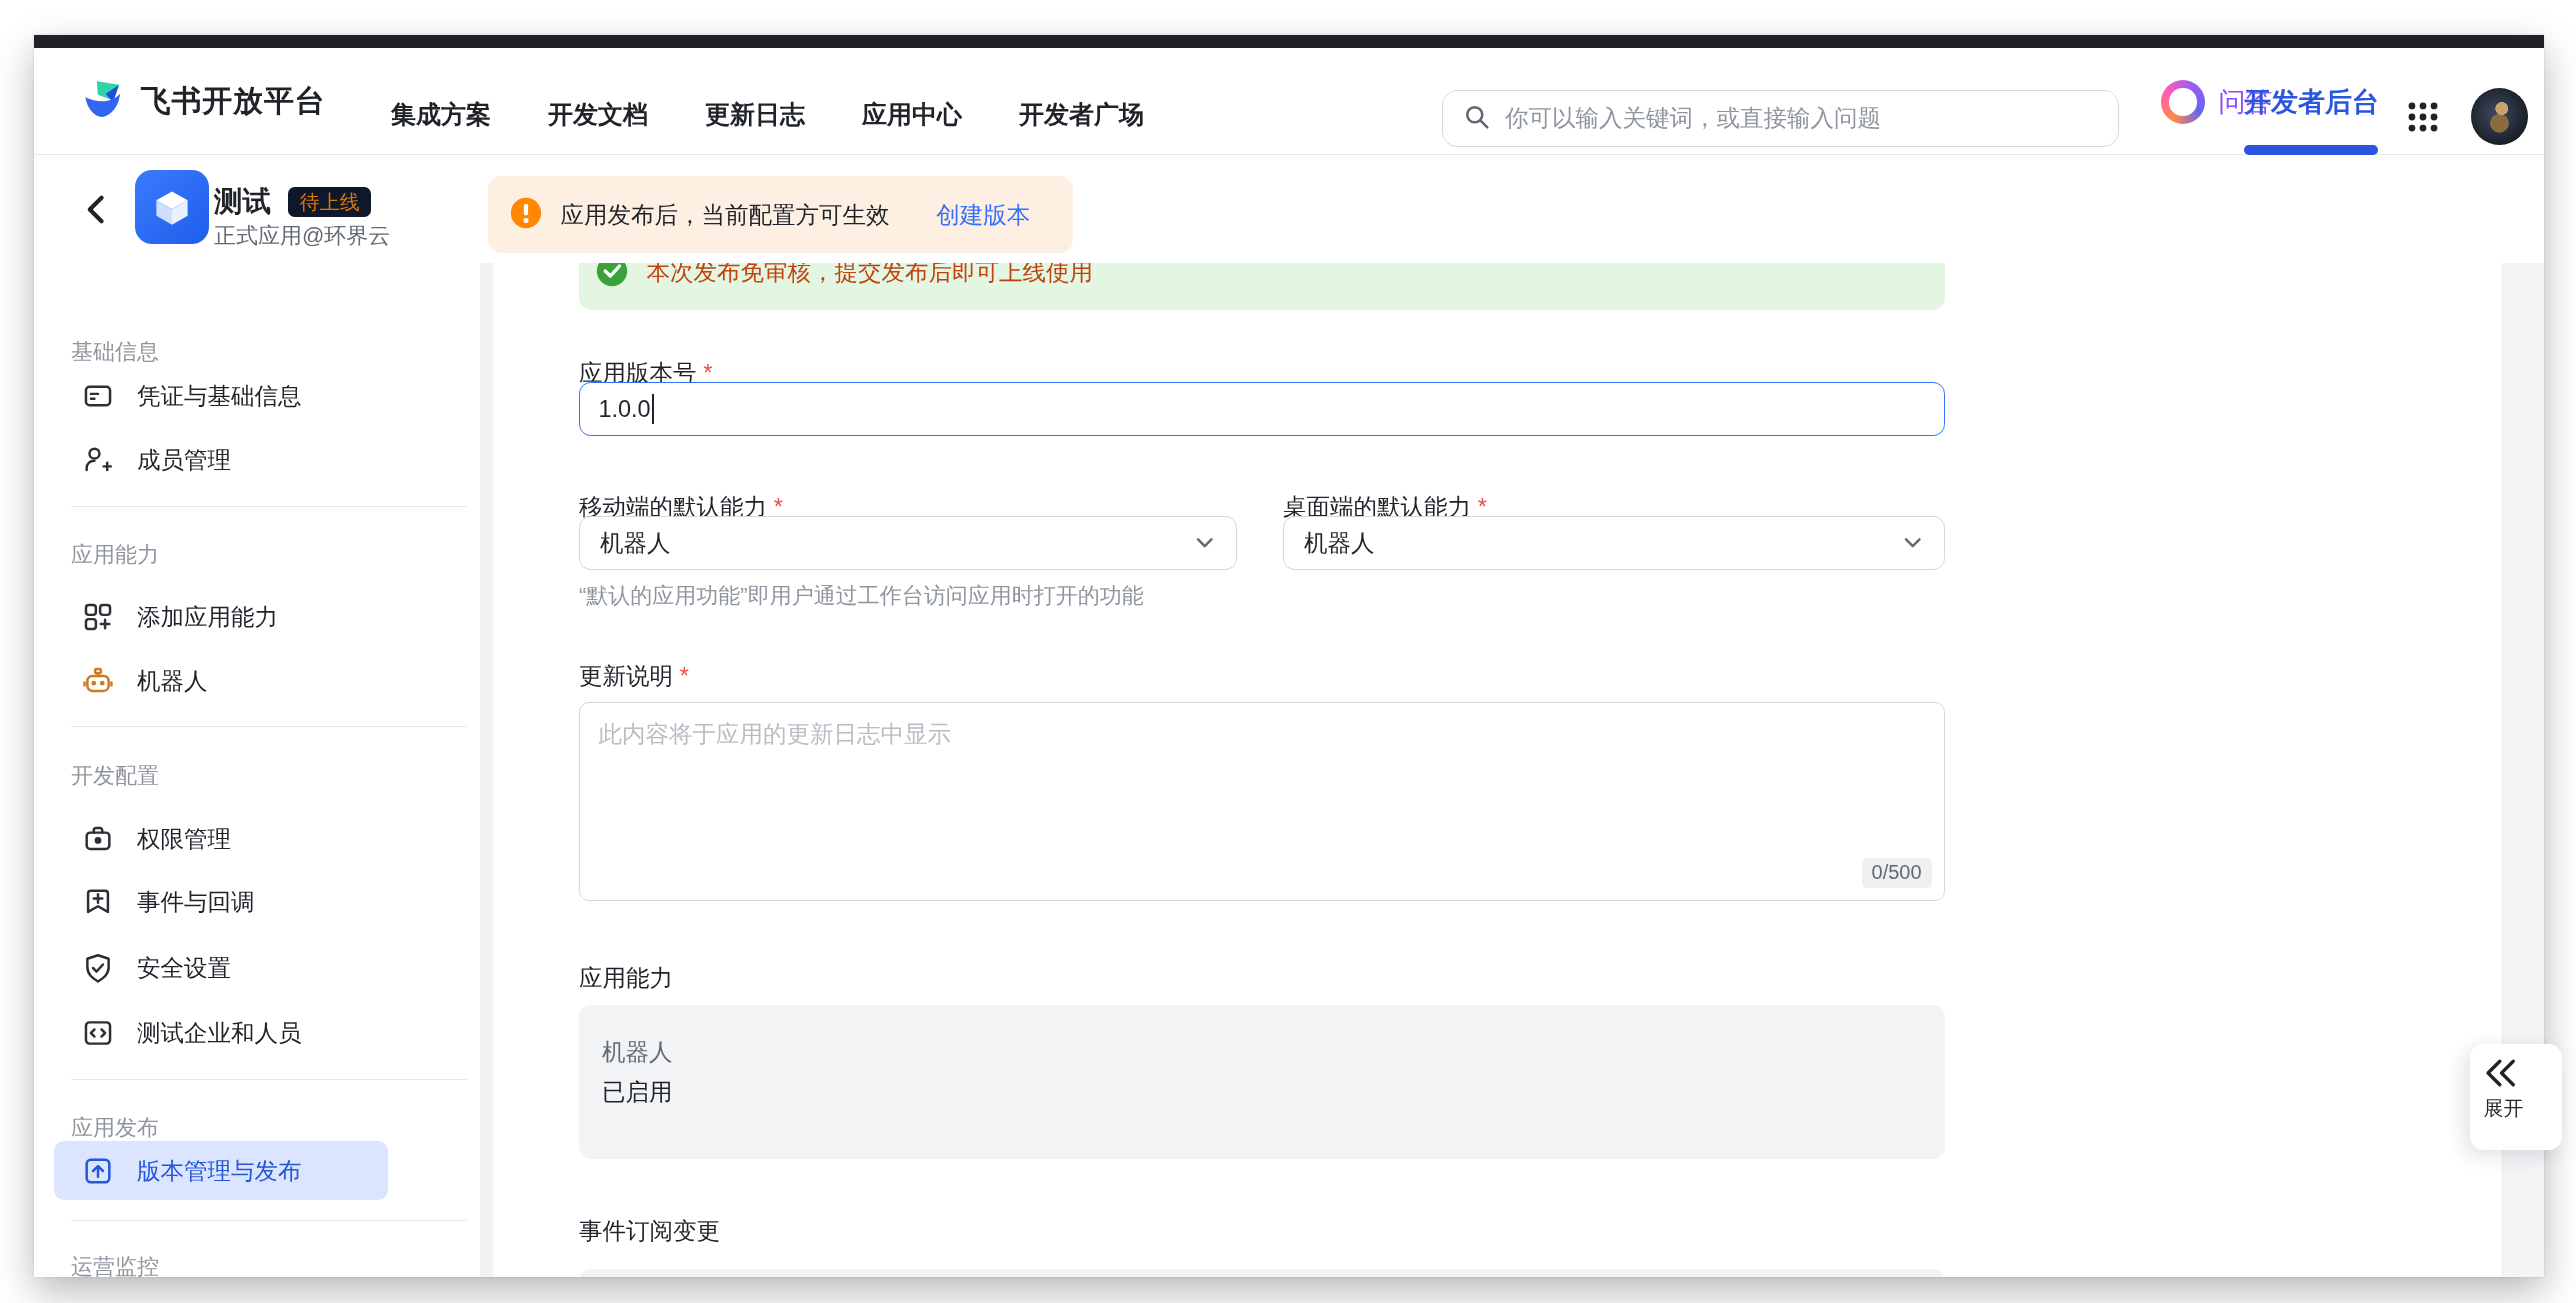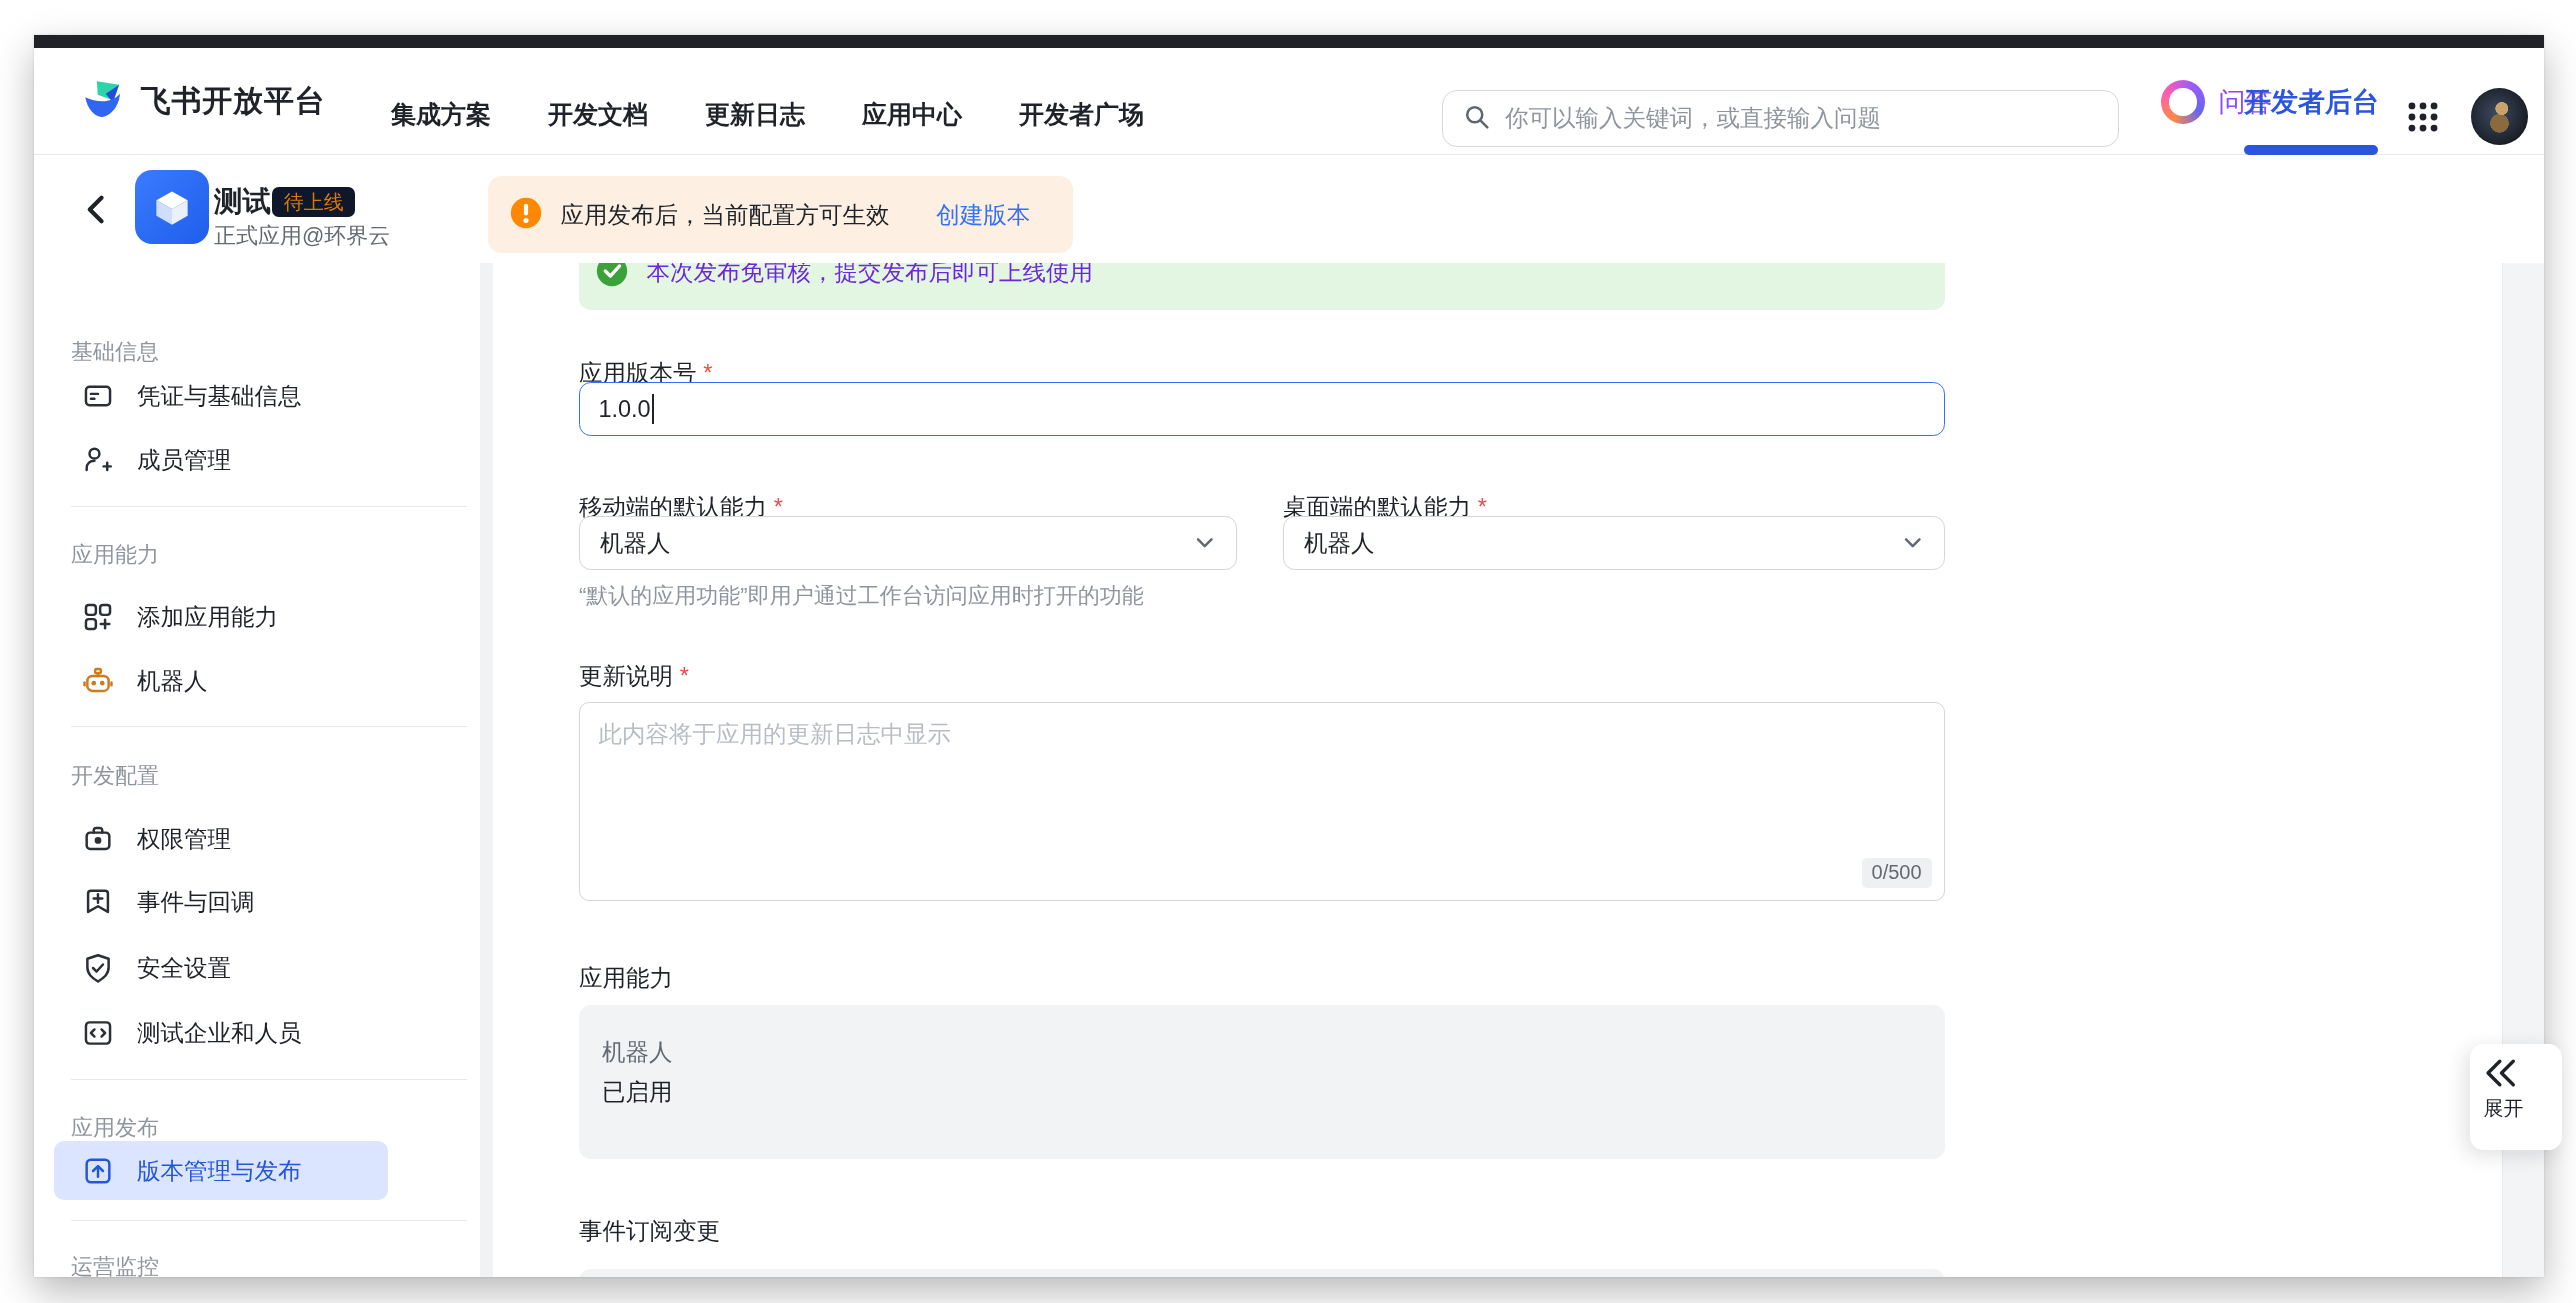--- a/index.html
+++ b/index.html
@@ -39,21 +39,21 @@
       radial-gradient(circle at 54% 36%, #c9a36a 0 13%, rgba(0,0,0,0) 14%),
       radial-gradient(circle at 50% 62%, #8a6b3f 0 20%, rgba(0,0,0,0) 21%),
       radial-gradient(circle at 45% 45%, #3d4a60, #171a21 78%);
     box-shadow:inset 0 0 0 0.8px rgba(0,0,0,.15); }
 
   
   .app-header { position:absolute; left:0; top:121px; right:0; height:107px; background:#fff; }
   .back-btn { position:absolute; left:44px; top:35px; width:37px; height:37px; cursor:pointer; }
   .app-icon { position:absolute; left:101px; top:14.2px; width:74px; height:74px; border-radius:17px;
     background:linear-gradient(135deg,#3a7bff,#1f5eea); display:flex; align-items:center; justify-content:center; }
-  .app-title-row { position:absolute; left:180px; top:27px; display:flex; align-items:center; gap:1px; }
+  .app-title-row { position:absolute; left:180px; top:27px; display:flex; align-items:center; gap:17px; }
   .app-title { font-size:28.5px; font-weight:700; }
   .status-badge { background:#0f172a; color:#de7802; font-size:20px; line-height:30px; padding:0 11.7px; border-radius:6.7px; }
   .app-subtitle { position:absolute; left:180px; top:65px; font-size:22px; color:#646a73; }
   .alert { position:absolute; left:454px; top:20px; width:585px; height:77px; background:#fdf0e3; border-radius:13.4px;
     display:flex; align-items:center; padding:0 22px; gap:18.4px; }
   .alert-text { font-size:23.5px; color:#1f2329; }
   .alert-link { font-size:23.5px; color:#3370ff; cursor:pointer; margin-left:28.5px; white-space:nowrap;text-align:right; }
 
   
   .sidebar { position:absolute; left:0; top:228px; width:453px; bottom:0; background:#fff; }
@@ -62,21 +62,21 @@
     font-size:23.5px; color:#1f2329; cursor:pointer; }
   .side-row svg { flex:0 0 auto; }
   .side-divider { position:absolute; left:37px; width:396px; height:0; border-top:1.7px solid #e7e8ea; }
   .side-row.selected { left:20px; width:334px; padding-left:27px; background:#dbe5ff; border-radius:10px; color:#2456d8; font-weight:500; }
   .scroll-gutter { position:absolute; left:446px; top:228px; width:13.4px; bottom:0; background:#f1f2f4; }
 
   
   .content { position:absolute; left:461px; top:228px; width:2007px; bottom:0; background:#fff; overflow:hidden; }
   .success-banner { position:absolute; left:84px; top:-20px; width:1366px; height:67px; background:#e2f6e2;
     border-radius:11.7px; display:flex; align-items:flex-start; padding:11.7px 0 0 17px; gap:18.4px; }
-  .success-text { font-size:23.5px; color:#6d28d9; padding-top:1.7px; }
+  .success-text { font-size:23.5px; color:#c2410c; padding-top:1.7px; }
 
   .field-label { position:absolute; font-size:23.5px; font-weight:500; color:#1f2329; }
   .req { color:#f54a45; margin-left:6.7px; font-weight:400; }
 
   .version-input { position:absolute; left:84px; top:119px; width:1366px; height:54px; background:#fff;
     border:1.7px solid #3370ff; border-radius:11.7px; display:flex; align-items:center; padding:0 18.4px; font-size:23.5px; }
   .caret { width:1.7px; height:30px; background:#1f2329; margin-left:1.7px; }
 
   .select { position:absolute; top:253px; height:54px; background:#fff; border:1.7px solid #d3d6da; border-radius:11.7px;
     display:flex; align-items:center; justify-content:space-between; padding:0 20px; font-size:23.5px; cursor:pointer; }

